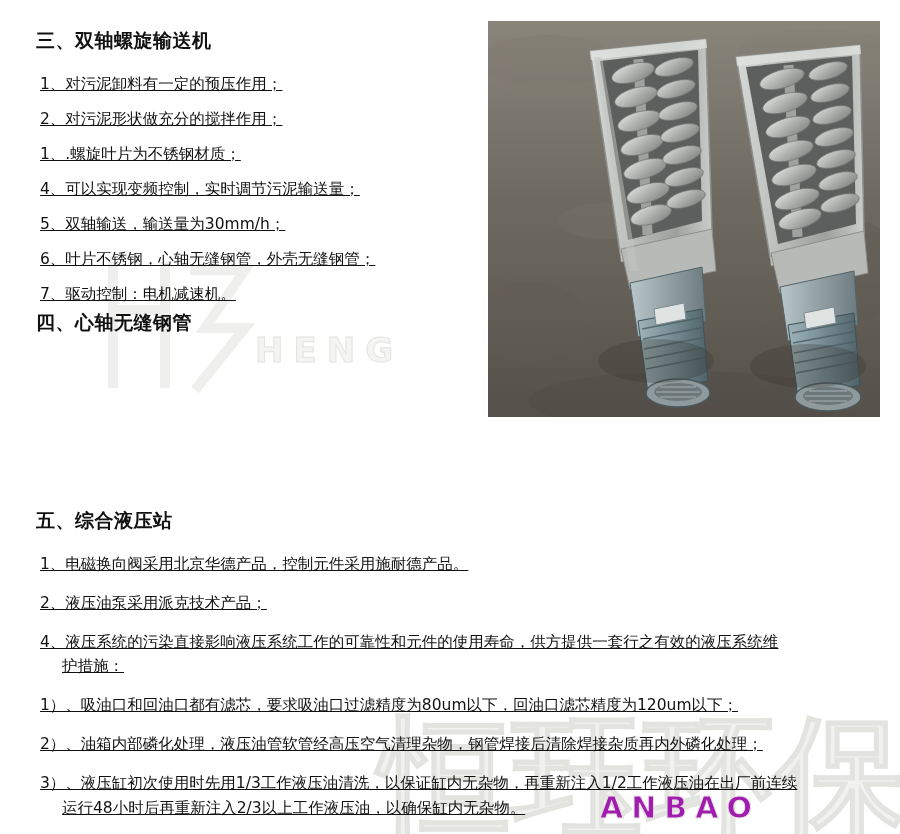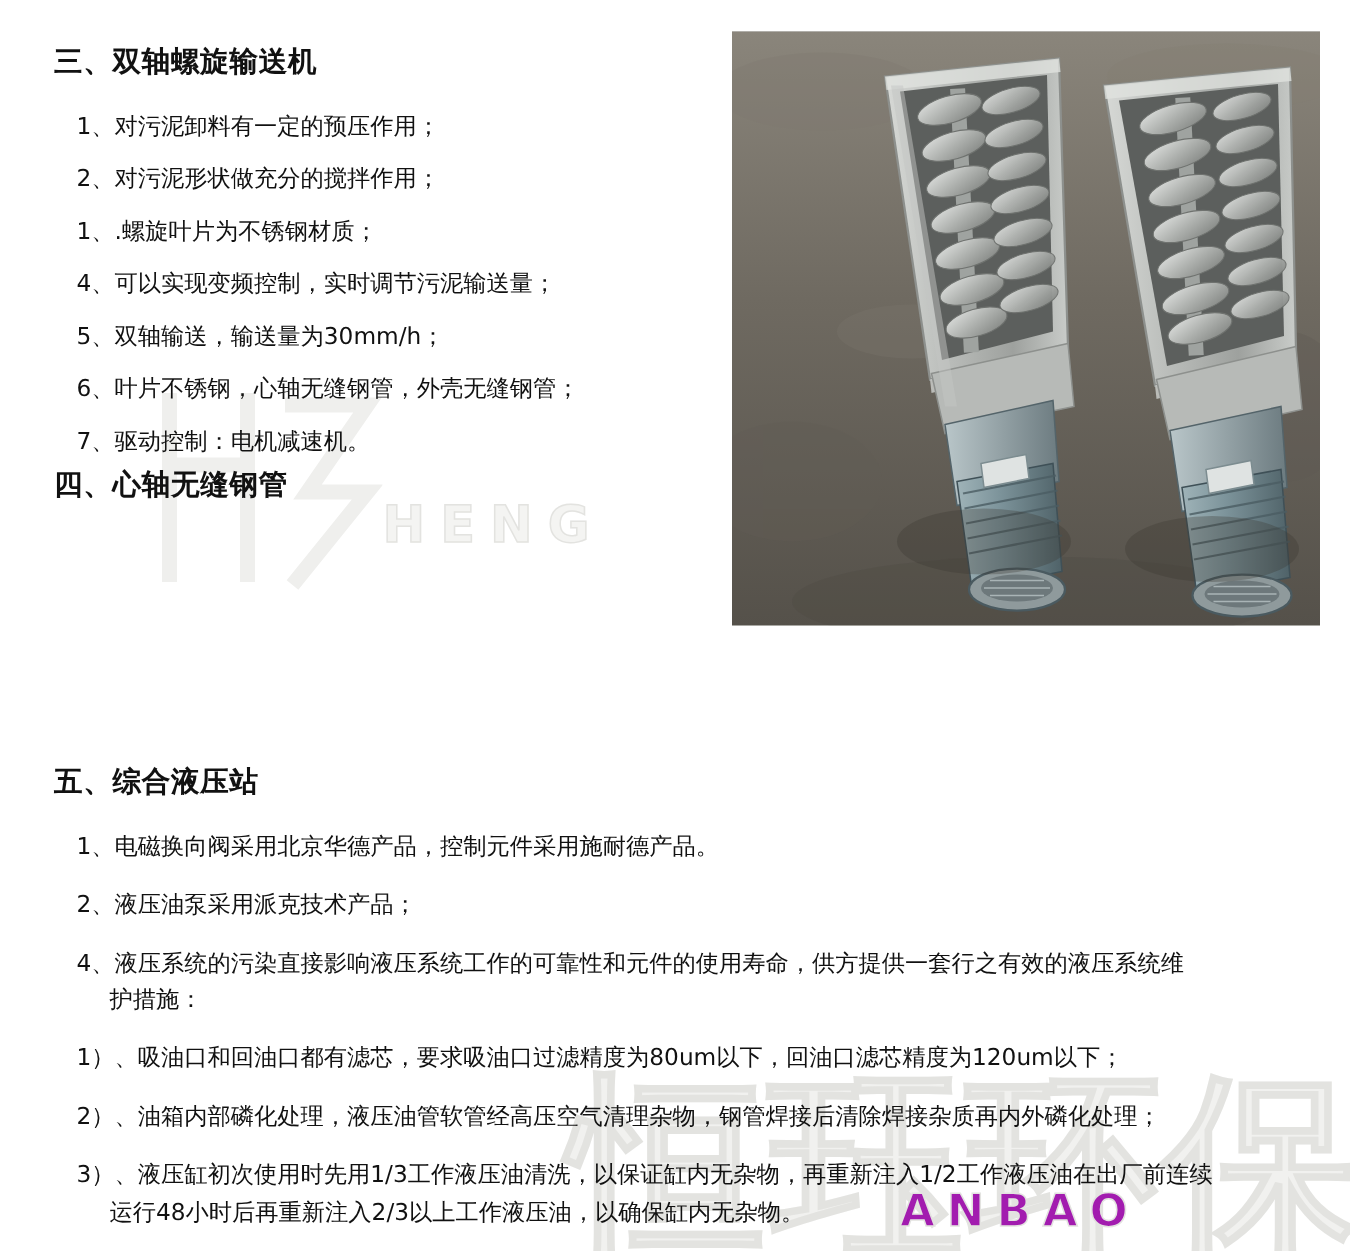--- a/index.html
+++ b/index.html
@@ -79,22 +79,23 @@
   }
   h2.sec-title {
     font-size: 19px;
     font-weight: bold;
     margin: 0 0 18px 0;
     letter-spacing: 0.5px;
     color: #111;
   }
   ul.items {
     list-style: none;
-    margin: 15px;
+    margin: 4px;
     padding: 0;
+    text-decoration: underline;
   }
   ul.items li {
     font-size: 15.5px;
     line-height: 1.55;
     margin-bottom: 11px;
     color: #111;
   }
   
   #sec-3 {
     top: 28px;

